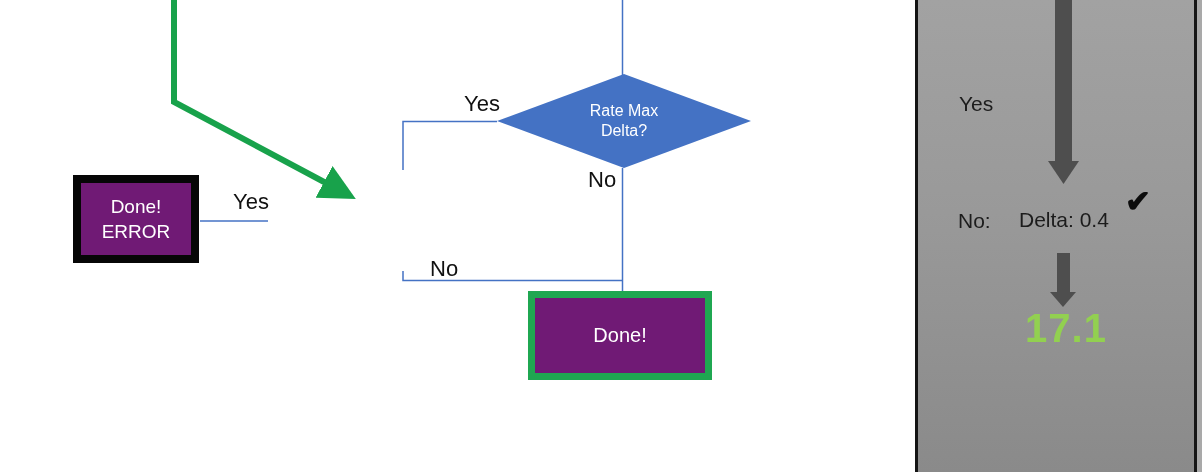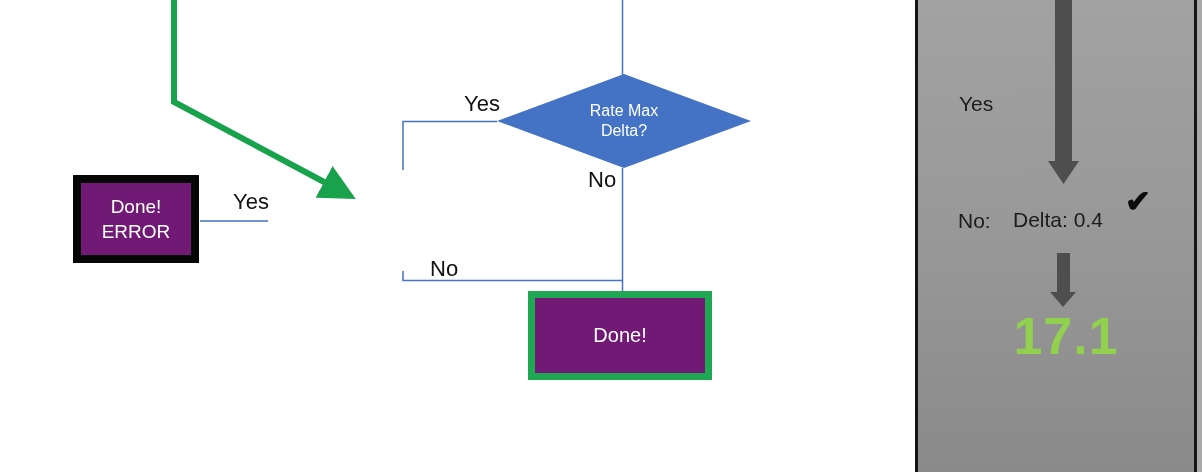--- a/index.html
+++ b/index.html
@@ -36,25 +36,25 @@
   #side-panel{
     position:absolute;left:915px;top:0;width:287px;height:472px;box-sizing:border-box;
     background:linear-gradient(180deg,#a2a2a2 0%,#999999 45%,#8a8a8a 100%);
     border-left:3px solid #141414;
   }
   #panel-right-border{position:absolute;right:5px;top:0;width:3px;height:472px;background:#161616;}
   #panel-right-sliver{position:absolute;right:0;top:0;width:5px;height:472px;background:#a9a9a9;}
   .panel-label{position:absolute;color:#1c1c1c;font-size:21px;line-height:23px;white-space:nowrap;}
   #panel-yes{left:41px;top:92px;}
   #panel-no{left:40px;top:209px;text-align:center;}
-  #panel-delta{left:95px;top:208px;}
+  #panel-delta{left:101px;top:208px;}
   #panel-check{left:207px;top:190px;font-size:31px;font-weight:bold;color:#0c0c0c;}
   #panel-value{
     position:absolute;left:148px;top:306px;transform:translateX(-50%);
-    font-size:52px;font-weight:bold;color:#92D050;letter-spacing:1px;
+    font-size:40px;font-weight:bold;color:#92D050;letter-spacing:1px;
   }
   #panel-arrows{position:absolute;left:0;top:0;}
 </style>
 </head>
 <body>
 
 <div id="screen">
 
   <div id="flow">
 

